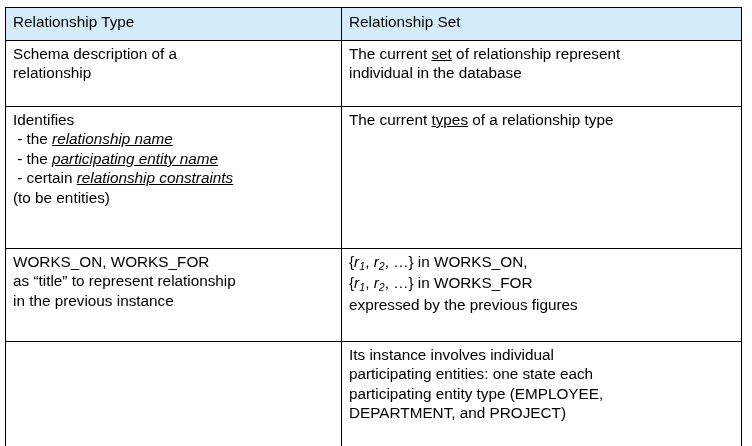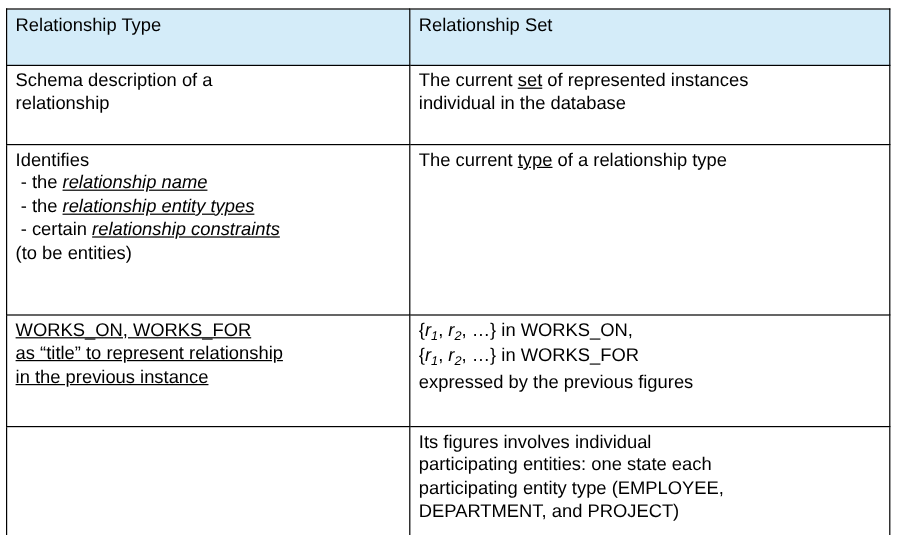--- a/index.html
+++ b/index.html
@@ -36,21 +36,21 @@
     line-height: 19.4px;
     color: #000000;
     font-weight: normal;
     text-align: left;
   }
 
   table.cmp th {
     background: #d4ecf9;
     height: 24px;
     padding-top: 4px;
-    padding-bottom: 18px;
+    padding-bottom: 4px;
   }
 
   col.c-left  { width: 336px; }
   col.c-right { width: 400px; }
 
   .r-type-cell, .r-set-cell { overflow: hidden; }
 
   .line { display: block; white-space: pre; }
 
   .u { text-decoration: underline; }
@@ -68,21 +68,21 @@
   sub {
     font-size: 10.6px;
     vertical-align: baseline;
     position: relative;
     top: 3px;
     font-style: italic;
   }
 
   .row1-left  { height: 58px; }
   .row2-left  { height: 134px; }
-  .row3-left  { height: 85px; text-decoration: underline; }
+  .row3-left  { height: 85px; }
   .row4-left  { height: 113px; }
 </style>
 </head>
 <body>
 
 <div id="comparison-table-wrap">
   <table class="cmp">
     <colgroup>
       <col class="c-left">
       <col class="c-right">
@@ -94,55 +94,55 @@
       </tr>
     </thead>
     <tbody>
 
       <tr>
         <td class="r-type-cell row1-left">
           <span class="line">Schema description of a</span>
           <span class="line">relationship</span>
         </td>
         <td class="r-set-cell">
-          <span class="line"><span>The current </span><span class="u">set</span><span> of represented instances</span></span>
+          <span class="line"><span>The current </span><span class="u">set</span><span> of relationship represent</span></span>
           <span class="line">individual in the database</span>
         </td>
       </tr>
 
       <tr>
         <td class="r-type-cell row2-left">
           <span class="line">Identifies</span>
           <span class="line"><span> - the </span><span class="iu">relationship name</span></span>
-          <span class="line"><span> - the </span><span class="iu">relationship entity types</span></span>
+          <span class="line"><span> - the </span><span class="iu">participating entity name</span></span>
           <span class="line"><span> - certain </span><span class="iu">relationship constraints</span></span>
           <span class="line">(to be entities)</span>
         </td>
         <td class="r-set-cell">
-          <span class="line"><span>The current </span><span class="u">type</span><span> of a relationship type</span></span>
+          <span class="line"><span>The current </span><span class="u">types</span><span> of a relationship type</span></span>
         </td>
       </tr>
 
       <tr>
         <td class="r-type-cell row3-left">
           <span class="line">WORKS_ON, WORKS_FOR</span>
           <span class="line">as “title” to represent relationship</span>
           <span class="line">in the previous instance</span>
         </td>
         <td class="r-set-cell">
           <span class="line"><span>{</span><span class="it">r</span><sub>1</sub><span>, </span><span class="it">r</span><sub>2</sub><span>, …}</span><span> in WORKS_ON,</span></span>
           <span class="line"><span>{</span><span class="it">r</span><sub>1</sub><span>, </span><span class="it">r</span><sub>2</sub><span>, …}</span><span> in WORKS_FOR</span></span>
           <span class="line">expressed by the previous figures</span>
         </td>
       </tr>
 
       <tr>
         <td class="r-type-cell row4-left empty-cell"></td>
         <td class="r-set-cell">
-          <span class="line">Its figures involves individual</span>
+          <span class="line">Its instance involves individual</span>
           <span class="line">participating entities: one state each</span>
           <span class="line">participating entity type (EMPLOYEE,</span>
           <span class="line">DEPARTMENT, and PROJECT)</span>
         </td>
       </tr>
 
     </tbody>
   </table>
 </div>
 

